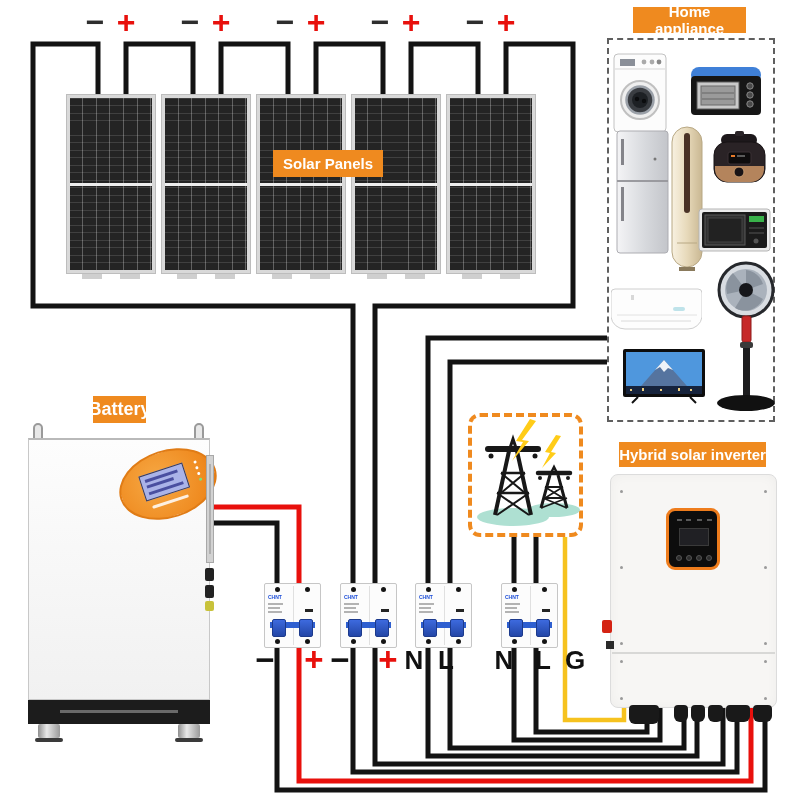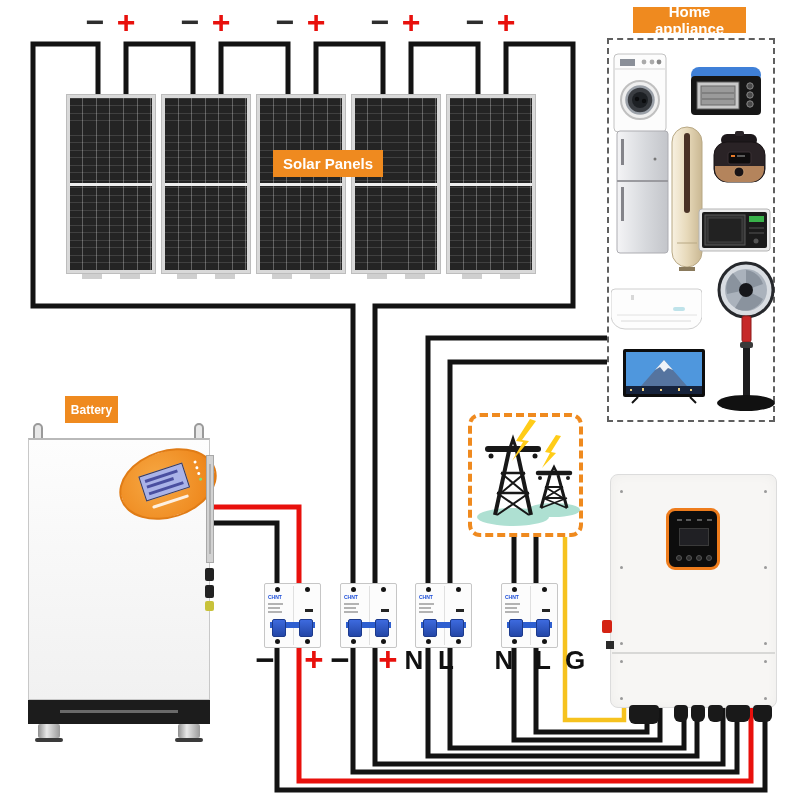--- a/index.html
+++ b/index.html
@@ -256,21 +256,21 @@
     <rect x="4" y="38" width="76" height="8" fill="#16233c"></rect>
     <rect x="8" y="41" width="2" height="2" fill="#f0d080"></rect>
       <rect x="20" y="40" width="2" height="3" fill="#f0d080"></rect>
     <rect x="38" y="41" width="2" height="2" fill="#f0d080"></rect>
       <rect x="56" y="40" width="2" height="3" fill="#f0d080"></rect>
     <rect x="68" y="41" width="2" height="2" fill="#f0d080"></rect>
     <line x1="16" y1="49" x2="10" y2="55" stroke="#111" stroke-width="2"></line>
     <line x1="68" y1="49" x2="74" y2="55" stroke="#111" stroke-width="2"></line>
   </svg>
 
-  <div class="badge" style="left:65px;top:396px;width:53px;height:27px;font-size:12px">Battery</div>
+  <div class="badge" style="left:93px;top:396px;width:53px;height:27px;font-size:18px">Battery</div>
   <div class="bat-hook" style="left:33px"></div>
   <div class="bat-hook" style="left:194px"></div>
   <div class="bat-body"></div>
   <div class="bat-display">
     <div class="lcd">
       <i style="top:4px;width:34px"></i>
         <i style="top:10px;width:28px"></i>
         <i style="top:17px;width:36px"></i>
     </div>
     <span class="txt"></span>
@@ -308,20 +308,21 @@
       <path d="M77 74 L95 85 M95 74 L77 85 M75 85 L99 95 M99 85 L73 95" stroke-width="1.6"></path>
       <path d="M70 60 H102" stroke-width="4.5" stroke-linecap="round"></path>
       <path d="M82 62 L86 54 L90 62" stroke-width="2.5"></path>
       <circle cx="72" cy="65" r="2" fill="#181818" stroke="none"></circle>
       <circle cx="100" cy="65" r="2" fill="#181818" stroke="none"></circle>
     </g>
     <polygon points="62,6 48,28 55,29 44,48 61,28 54,27 68,8" fill="#FFCC18"></polygon>
     <polygon points="88,22 77,39 82,40 74,55 88,40 83,39 93,23" fill="#FFCC18"></polygon>
   </svg>
 
+  <div class="badge" style="left:619px;top:442px;width:147px;height:25px;font-size:15px">Hybrid solar inverter</div>
   <div class="inv-body"></div>
   <div class="inv-seam"></div>
   <span class="screw" style="left:620px;top:490px"></span>
   <span class="screw" style="left:764px;top:490px"></span>
   <span class="screw" style="left:620px;top:566px"></span>
   <span class="screw" style="left:764px;top:566px"></span>
   <span class="screw" style="left:620px;top:642px"></span>
   <span class="screw" style="left:764px;top:642px"></span>
   <span class="screw" style="left:620px;top:660px"></span>
   <span class="screw" style="left:764px;top:660px"></span>

